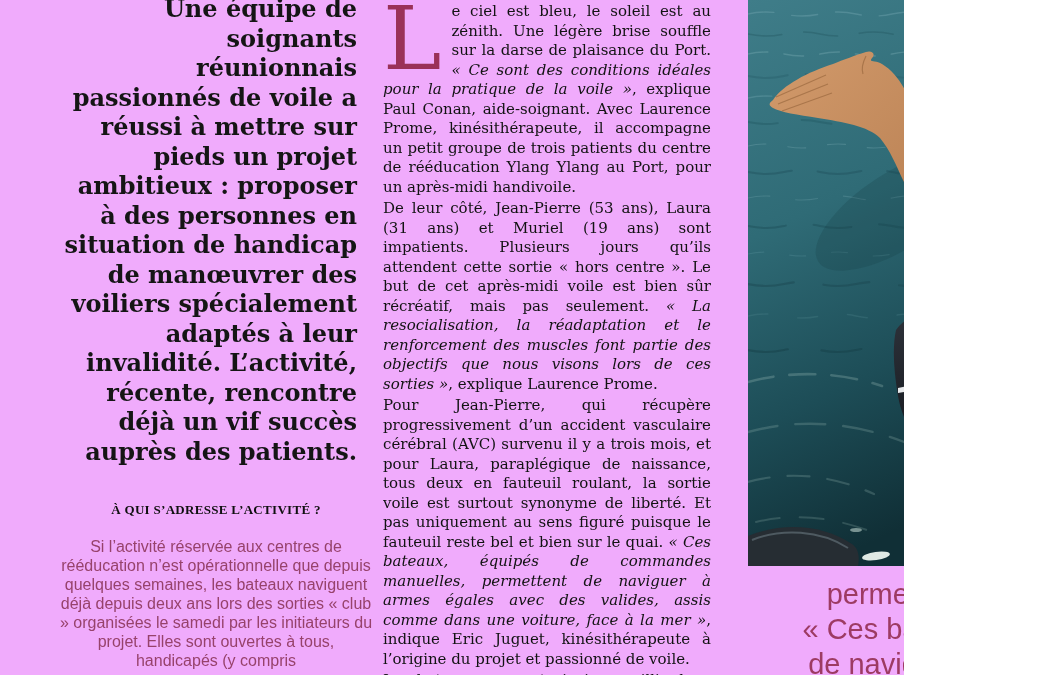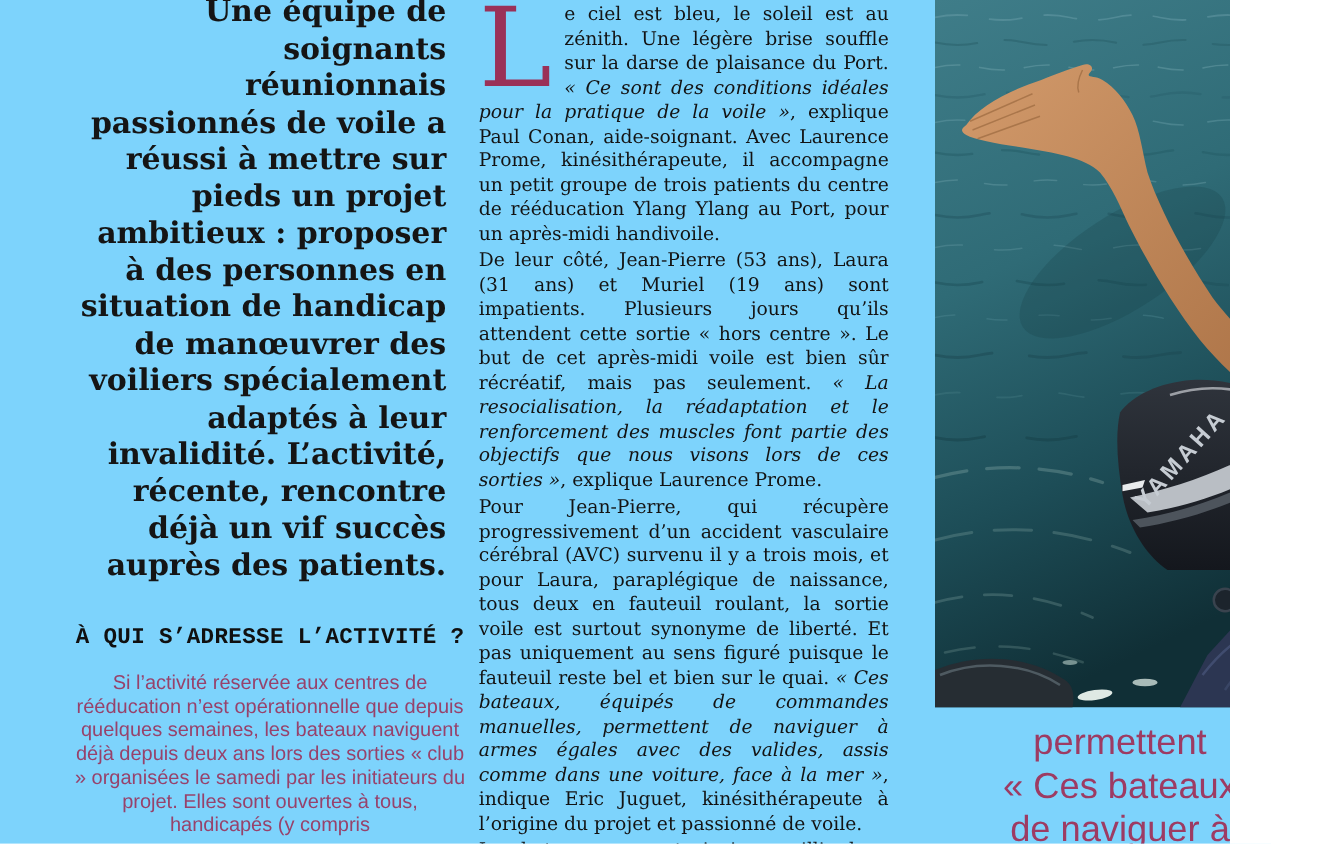--- a/index.html
+++ b/index.html
@@ -1,25 +1,25 @@
 <!DOCTYPE html>
 <html lang="fr"><head>
 <meta charset="utf-8">
 <style>
   html,body{margin:0;padding:0;background:#ffffff;}
-  .page{position:relative;width:984px;height:675px;background:#7dd3fc;overflow:hidden;
+  .page{position:relative;width:904px;height:675px;background:#f0abfc;overflow:hidden;
         font-family:"Liberation Serif",serif;}
 
   
   .intro{position:absolute;left:63px;top:-6px;width:294px;margin:0;
          text-align:right;font-weight:bold;font-size:24px;line-height:29.5px;
          color:#151515;font-family:"DejaVu Serif","Liberation Serif",serif;}
   .sidebar{position:absolute;left:56px;top:500px;width:320px;text-align:center;}
-  .sidebar-heading{margin:0 0 17px 0;font-family:Liberation Mono, monospace;
-         font-weight:bold;font-size:18px;line-height:20px;color:#101010;letter-spacing:.3px;}
+  .sidebar-heading{margin:0 0 17px 0;font-family:Liberation Serif, serif;
+         font-weight:bold;font-size:13px;line-height:20px;color:#101010;letter-spacing:.3px;}
   .sidebar-body{margin:0;font-family:Liberation Sans, sans-serif;font-size:16px;
          line-height:19px;color:#97426b;}
 
   
   .col-mid{position:absolute;left:383px;top:2px;width:328px;height:700px;overflow:hidden;}
   .body-par{margin:0 0 2px 0;font-size:15px;line-height:19.5px;color:#131313;
          text-align:justify;font-family:"DejaVu Serif","Liberation Serif",serif;}
   .body-par .it{font-style:italic;}
   .dropcap{float:left;color:#9a3158;font-size:88px;line-height:70px;height:72px;
          padding:2px 10px 0 0;font-family:"DejaVu Serif","Liberation Serif",serif;}

